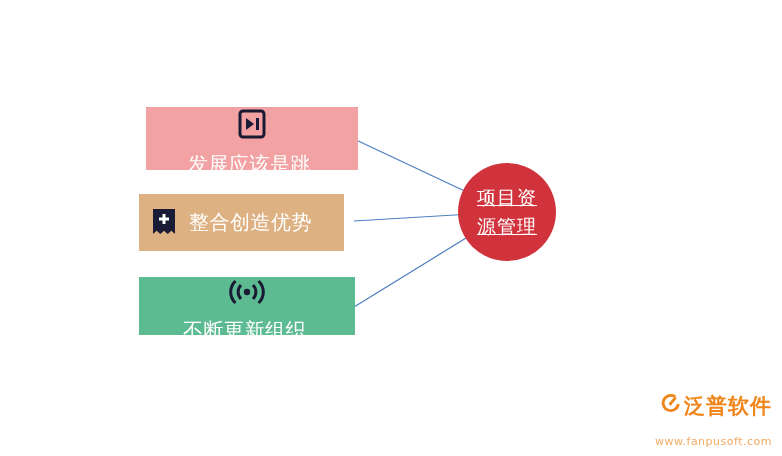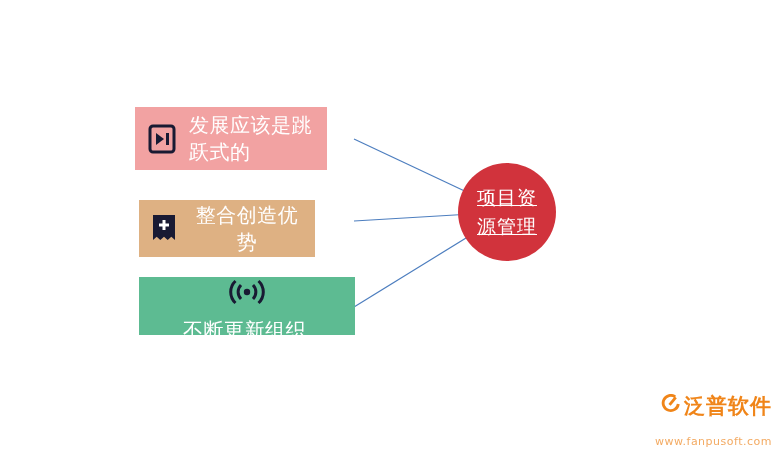--- a/index.html
+++ b/index.html
@@ -31,22 +31,22 @@
     z-index: 2;
   }
   .node .icon { flex: 0 0 auto; display: flex; align-items: center; }
   .node .label {
     font-size: 20px;
     line-height: 1.35;
     width: 128px;
     letter-spacing: 0.5px;
   }
 
-  #box1 { left: 135px; top: 107px; width: 192px; height: 63px; }
-  #box2 { left: 139px; top: 200px; width: 176px; height: 57px; text-align: center; }
+  #box1 { left: 146px; top: 107px; width: 212px; height: 63px; flex-direction: column; }
+  #box2 { left: 139px; top: 194px; width: 205px; height: 57px; }
   #box3 { left: 139px; top: 277px; width: 216px; height: 58px; flex-direction: column; }
 
   .circle {
     position: absolute;
     left: 458px; top: 163px;
     width: 98px; height: 98px;
     border-radius: 50%;
     display: flex;
     align-items: center;
     justify-content: center;

